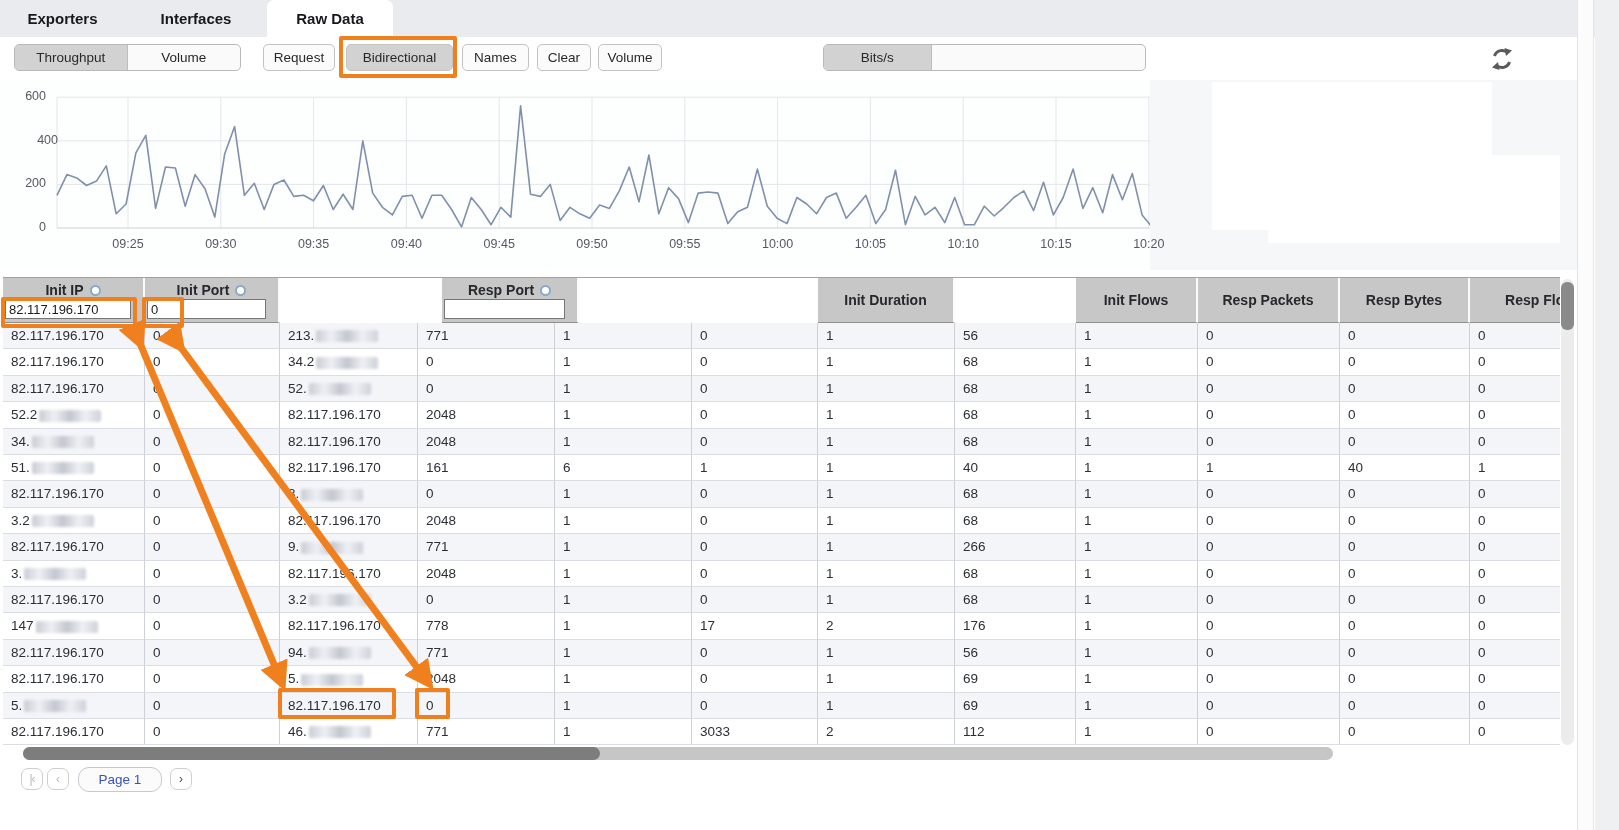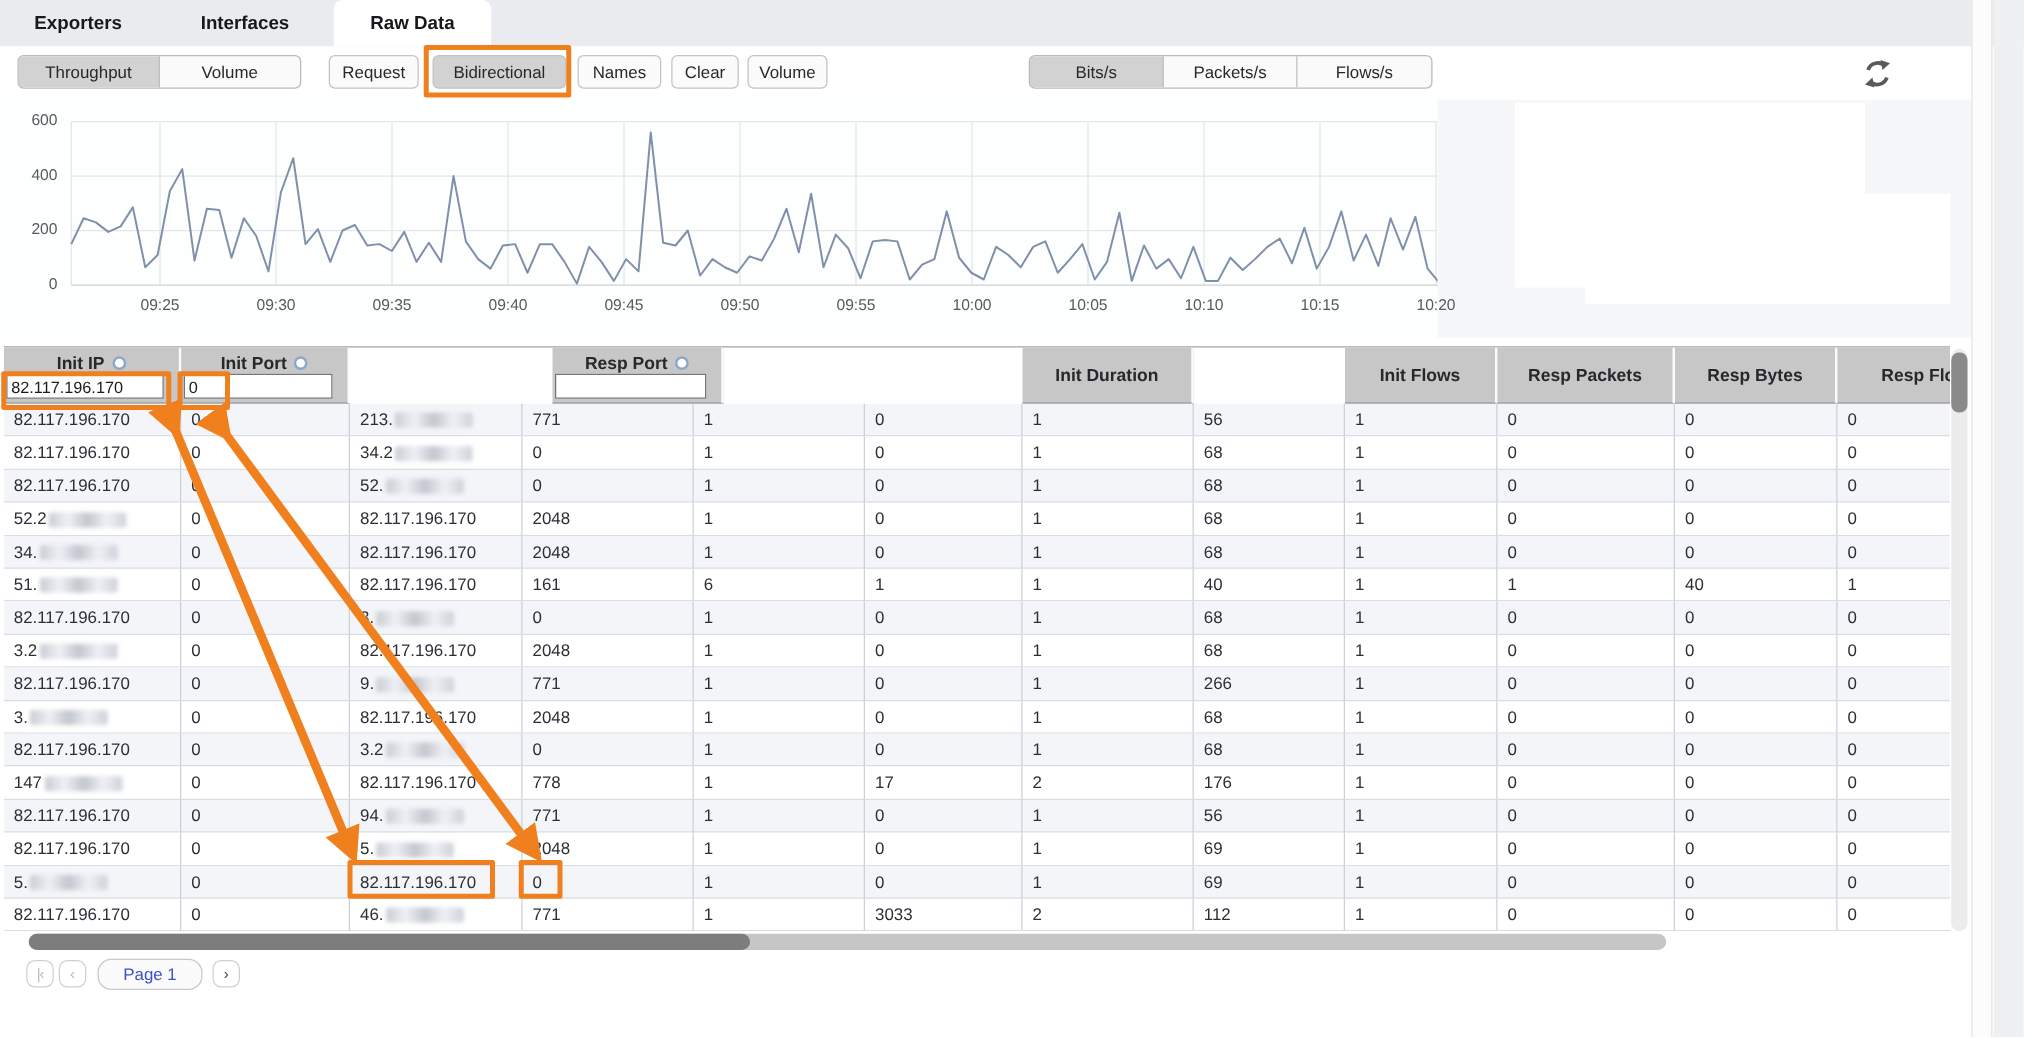--- a/index.html
+++ b/index.html
@@ -14,21 +14,21 @@
   .tab-interfaces{left:150px;width:92px;}
   .tab-active{left:267px;width:126px;background:#ffffff;border-radius:7px 7px 0 0;}
 
   
   .seg{position:absolute;top:44px;height:27px;border:1px solid #b9b9b9;border-radius:5px;overflow:hidden;display:flex;background:#fafafa;}
   .seg-item{height:100%;line-height:25px;text-align:center;font-size:13.5px;color:#26282b;border-right:1px solid #bdbdbd;cursor:pointer;}
   .seg-item:last-child{border-right:none;}
   .seg-item.sel{background:#d2d2d2;}
   .seg-mode{left:14px;width:227px;}
   .seg-mode .seg-item{width:113px;}
-  .seg-units{left:823px;width:323px;}
+  .seg-units{left:823px;width:323px;flex-direction:column;}
   .seg-units .seg-item{width:107.6px;}
   .tbtn{position:absolute;top:44px;height:27px;border:1px solid #c3c3c3;border-radius:5px;background:#fbfbfb;font-family:"Liberation Sans",sans-serif;font-size:13.5px;color:#26282b;cursor:pointer;}
   .tbtn.sel{background:#d2d2d2;}
   .b-request{left:263px;width:72px;}
   .b-bidir{left:346px;width:107px;}
   .b-names{left:462px;width:67px;}
   .b-clear{left:537px;width:54px;}
   .b-export{left:598px;width:64px;}
   .refresh{position:absolute;left:1490px;top:47px;width:24px;height:24px;cursor:pointer;}
 
@@ -130,21 +130,21 @@
       <line x1="1056" y1="17" x2="1056" y2="148" stroke="#e3e6ea" stroke-width="1"></line>
       <line x1="1148.8" y1="17" x2="1148.8" y2="148" stroke="#e3e6ea" stroke-width="1"></line>
       <line x1="57" y1="148" x2="1152" y2="148" stroke="#ccd2d8" stroke-width="1"></line>
       <line x1="57" y1="104.39999999999999" x2="1152" y2="104.39999999999999" stroke="#e3e6ea" stroke-width="1"></line>
       <line x1="57" y1="60.79999999999998" x2="1152" y2="60.79999999999998" stroke="#e3e6ea" stroke-width="1"></line>
       <line x1="57" y1="17.19999999999999" x2="1152" y2="17.19999999999999" stroke="#e3e6ea" stroke-width="1"></line>
       <polyline points="57.0,115.3 66.9,94.6 76.7,97.9 86.6,105.5 96.5,101.1 106.3,85.9 116.2,133.8 126.1,124.0 135.9,72.8 145.8,55.3 155.6,128.4 165.5,87.0 175.4,88.0 185.2,126.2 195.1,94.6 205.0,108.8 214.8,137.1 224.7,73.9 234.6,46.6 244.4,115.3 254.3,103.3 264.2,129.5 274.0,104.4 283.9,100.0 293.8,116.4 303.6,115.3 313.5,120.8 323.4,105.5 333.2,129.5 343.1,114.2 352.9,129.5 362.8,60.8 372.7,113.1 382.5,127.3 392.4,134.9 402.3,116.4 412.1,115.3 422.0,138.2 431.9,115.3 441.7,115.3 451.6,129.5 461.5,146.9 471.3,117.5 481.2,129.5 491.1,144.7 500.9,127.3 510.8,137.1 520.6,25.9 530.5,114.2 540.4,116.4 550.2,104.4 560.1,140.4 570.0,127.3 579.8,133.8 589.7,138.2 599.6,125.1 609.4,128.4 619.3,110.9 629.2,87.0 639.0,121.8 648.9,75.0 658.8,133.8 668.6,107.7 678.5,118.6 688.4,142.6 698.2,113.1 708.1,112.0 717.9,113.1 727.8,143.6 737.7,131.7 747.5,127.3 757.4,89.1 767.3,126.2 777.1,138.2 787.0,143.6 796.9,117.5 806.7,124.0 816.6,133.8 826.5,117.5 836.3,113.1 846.2,138.2 856.1,127.3 865.9,115.3 875.8,143.6 885.6,129.5 895.5,90.2 905.4,144.7 915.2,116.4 925.1,134.9 935.0,127.3 944.8,142.6 954.7,117.5 964.6,144.7 974.4,144.7 984.3,126.2 994.2,136.0 1004.0,127.3 1013.9,117.5 1023.8,110.9 1033.6,130.6 1043.5,102.2 1053.4,134.9 1063.2,117.5 1073.1,89.1 1082.9,128.4 1092.8,107.7 1102.7,132.7 1112.5,94.6 1122.4,119.7 1132.3,93.5 1142.1,134.9 1152.0,146.9" fill="none" stroke="#8090AA" stroke-width="1.6" stroke-linejoin="round"></polyline>
     </svg>
   <div id="ylabels">
       <div class="ylab" style="top: 9.2px;">600</div>
-      <div class="ylab" style="top: 52.8px;">400</div>
+      <div class="ylab" style="top: 52.8px; margin-left: 12px;">400</div>
       <div class="ylab" style="top: 96.4px;">200</div>
       <div class="ylab" style="top: 140px;">0</div>
     </div>
   <div id="xlabels">
       <div class="xlab" style="left: 98px;">09:25</div>
       <div class="xlab" style="left: 190.8px;">09:30</div>
       <div class="xlab" style="left: 283.6px;">09:35</div>
       <div class="xlab" style="left: 376.4px;">09:40</div>
       <div class="xlab" style="left: 469.2px;">09:45</div>
       <div class="xlab" style="left: 562px;">09:50</div>

